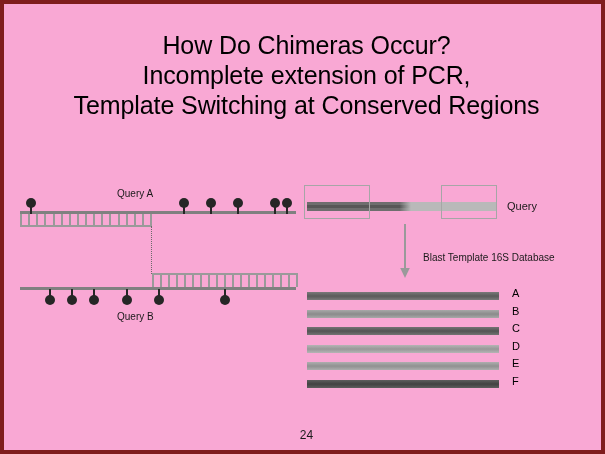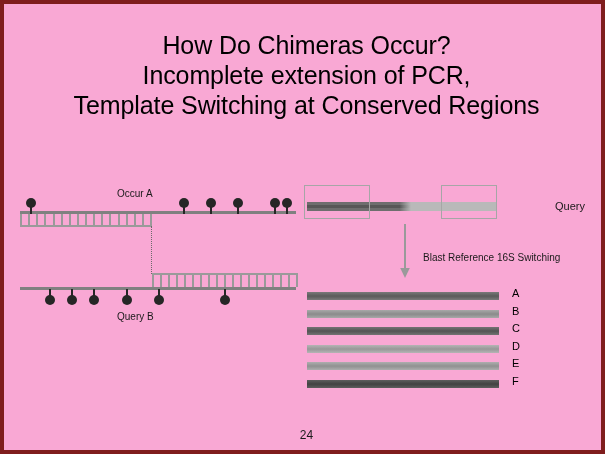--- a/index.html
+++ b/index.html
@@ -110,21 +110,21 @@
 <div id="slide">
 
   <div id="title-block">
     <span class="title-line">How Do Chimeras Occur?</span>
     <span class="title-line">Incomplete extension of PCR,</span>
     <span class="title-line">Template Switching at Conserved Regions</span>
   </div>
 
   <div id="pcr-diagram">
 
-    <div class="diagram-label" id="parent-a-label" style="left:113px; top:184px;">Occur A</div>
+    <div class="diagram-label" id="parent-a-label" style="left:113px; top:184px;">Query A</div>
 
     <div id="parent-a-group">
         <div class="hline" style="left: 16px; top: 207px; width: 276px; height: 3px; background: rgb(128, 128, 128);"></div>
         <div class="hline" style="left: 16px; top: 221px; width: 130px; height: 2px; background: rgb(154, 154, 154);"></div>
         <div class="rung" style="left: 16px; top: 210px; height: 13px; background: rgb(154, 154, 154);"></div>
         <div class="rung" style="left: 24.125px; top: 210px; height: 13px; background: rgb(154, 154, 154);"></div>
         <div class="rung" style="left: 32.25px; top: 210px; height: 13px; background: rgb(154, 154, 154);"></div>
         <div class="rung" style="left: 40.375px; top: 210px; height: 13px; background: rgb(154, 154, 154);"></div>
         <div class="rung" style="left: 48.5px; top: 210px; height: 13px; background: rgb(154, 154, 154);"></div>
         <div class="rung" style="left: 56.625px; top: 210px; height: 13px; background: rgb(154, 154, 154);"></div>
@@ -220,28 +220,28 @@
 
   <div id="blast-panel">
 
     <div id="query-group">
         <div class="seqbar" style="left: 303px; top: 198px; width: 189px; height: 9px; background: linear-gradient(to right, rgb(110, 110, 110) 0%, rgb(110, 110, 110) 49%, rgb(185, 185, 185) 55%, rgb(185, 185, 185) 100%);"></div>
         <div class="seqbar" style="left: 303px; top: 201px; width: 189px; height: 3px; background: linear-gradient(to right, rgb(87, 87, 87) 0%, rgb(87, 87, 87) 49%, rgb(185, 185, 185) 55%, rgb(185, 185, 185) 100%);"></div>
         <div class="outline-box" style="left: 300px; top: 181px; width: 66px; height: 34px;"></div>
         <div class="outline-box" style="left: 437px; top: 181px; width: 56px; height: 34px;"></div>
       </div>
 
-    <div id="query-label" style="left:503px; top:196px;margin-left:48px;">Query</div>
+    <div id="query-label" style="left:503px; top:196px;">Query</div>
 
     <svg id="arrow-down" width="14" height="56" viewBox="0 0 14 56" style="left:394px; top:220px;">
       <line x1="7" y1="0" x2="7" y2="46" stroke="#9a9a9a" stroke-width="2"></line>
       <polygon points="2.2,44 11.8,44 7,54" fill="#9a9a9a"></polygon>
     </svg>
 
-    <div id="blast-label" style="left:419px; top:248px;">Blast Reference 16S Switching</div>
+    <div id="blast-label" style="left:419px; top:248px;">Blast Template 16S Database</div>
 
     <div id="hits-group">
         <div class="seqbar" style="left: 303px; top: 288px; width: 192px; height: 8px; background: linear-gradient(rgb(122, 122, 122) 0%, rgb(94, 94, 94) 45%, rgb(94, 94, 94) 58%, rgb(122, 122, 122) 100%);"></div>
         <div class="hit-label" style="left: 508px; top: 283px;">A</div>
         <div class="seqbar" style="left: 303px; top: 305.5px; width: 192px; height: 8px; background: linear-gradient(rgb(168, 168, 168) 0%, rgb(142, 142, 142) 45%, rgb(142, 142, 142) 58%, rgb(168, 168, 168) 100%);"></div>
         <div class="hit-label" style="left: 508px; top: 300.5px;">B</div>
         <div class="seqbar" style="left: 303px; top: 323px; width: 192px; height: 8px; background: linear-gradient(rgb(115, 115, 115) 0%, rgb(87, 87, 87) 45%, rgb(87, 87, 87) 58%, rgb(115, 115, 115) 100%);"></div>
         <div class="hit-label" style="left: 508px; top: 318px;">C</div>
         <div class="seqbar" style="left: 303px; top: 340.5px; width: 192px; height: 8px; background: linear-gradient(rgb(180, 180, 180) 0%, rgb(155, 155, 155) 45%, rgb(155, 155, 155) 58%, rgb(180, 180, 180) 100%);"></div>
         <div class="hit-label" style="left: 508px; top: 335.5px;">D</div>

